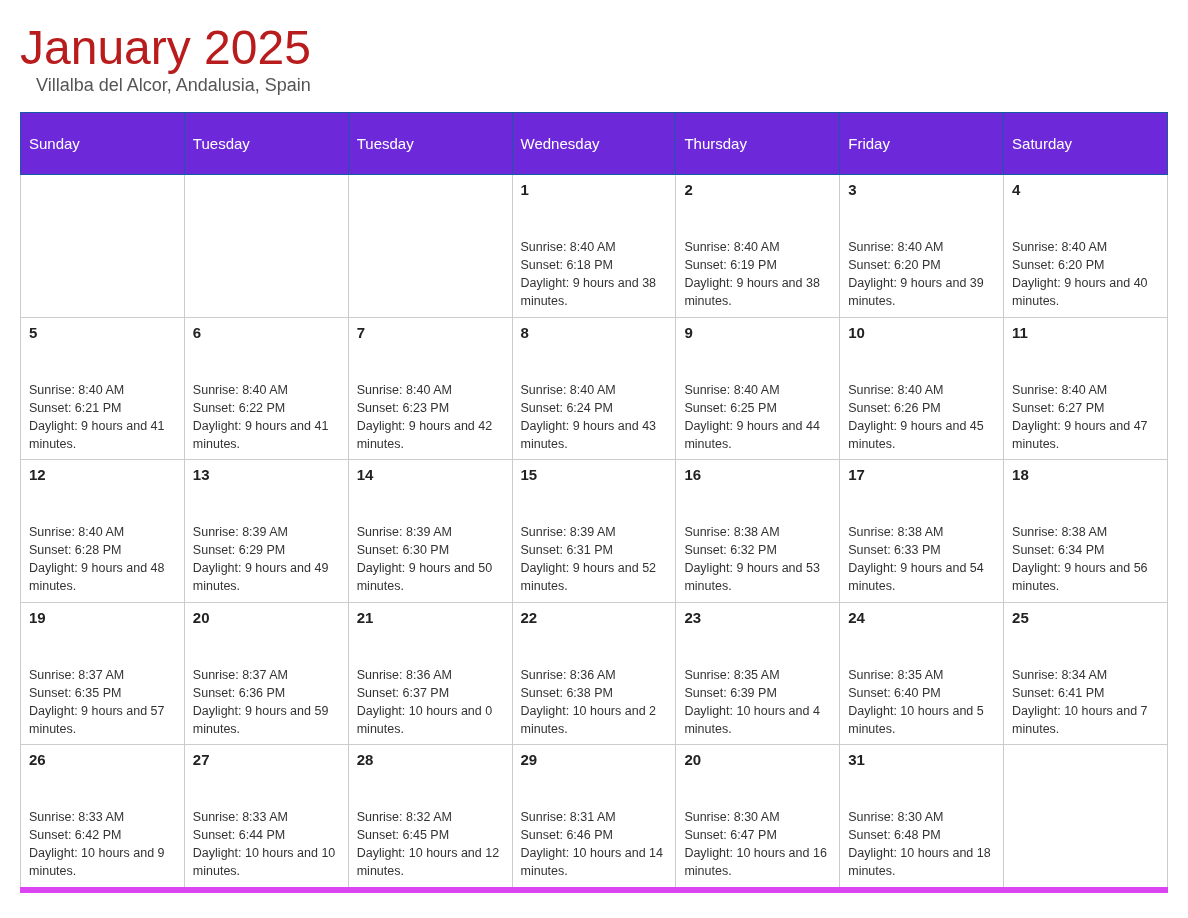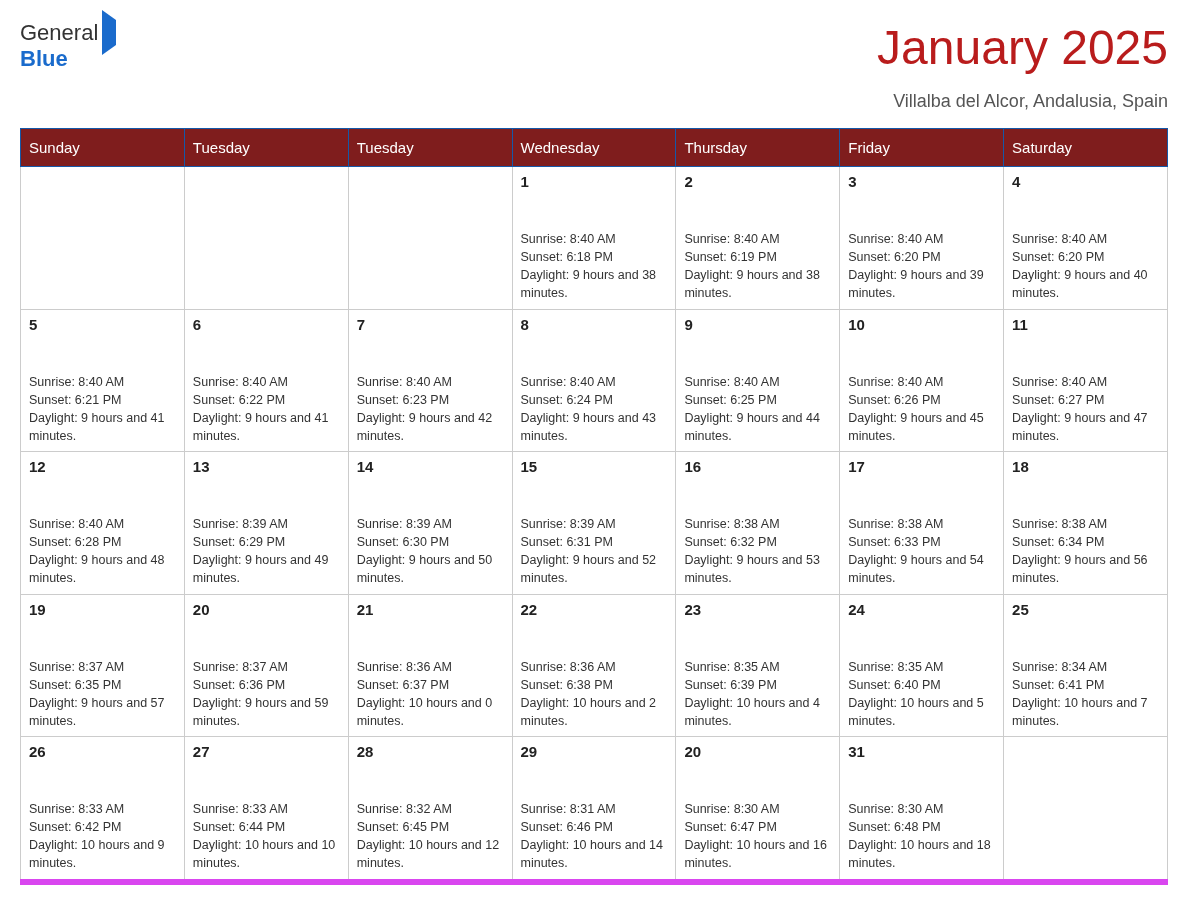--- a/index.html
+++ b/index.html
@@ -38,31 +38,31 @@
       text-align: right;
     }
     .month-title {
       font-size: 48px;
       font-weight: normal;
       color: #b91c1c;
     }
     .location {
       font-size: 18px;
       color: #555;
-      margin-top: 16px;
+      margin-top: 0;
     }
     .calendar {
       width: 100%;
       border-collapse: collapse;
       border: 1px solid #999;
     }
     .calendar thead tr th {
-      background-color: #7f1d1d;
+      background-color: #6d28d9;
       color: #fff;
-      padding: 10px 8px;
+      padding: 22px 8px;
       font-size: 15px;
       font-weight: normal;
       text-align: left;
       border: 1px solid #1558a8;
     }
     .calendar tbody tr td {
       vertical-align: top;
       padding: 6px 8px;
       border: 1px solid #ccc;
       width: 14.28%;
@@ -83,25 +83,20 @@
       line-height: 1.45;
       margin-top: 40px;
     }
     .empty { background: #fff; }
     tbody tr:last-child td { border-bottom: 6px solid #d946ef; }
   </style>
 </head>
 <body>
 
 <div class="header">
-  <div class="logo">
-    <span class="logo-text">
-      <span>General</span><span class="logo-arrow"></span><br><span class="blue" style="font-weight:bold;">Blue</span>
-    </span>
-  </div>
   <div class="title-block">
     <div class="month-title">January 2025</div>
     <div class="location">Villalba del Alcor, Andalusia, Spain</div>
   </div>
 </div>
 
 <table class="calendar">
   <thead>
     <tr>
     <th>Sunday</th>

